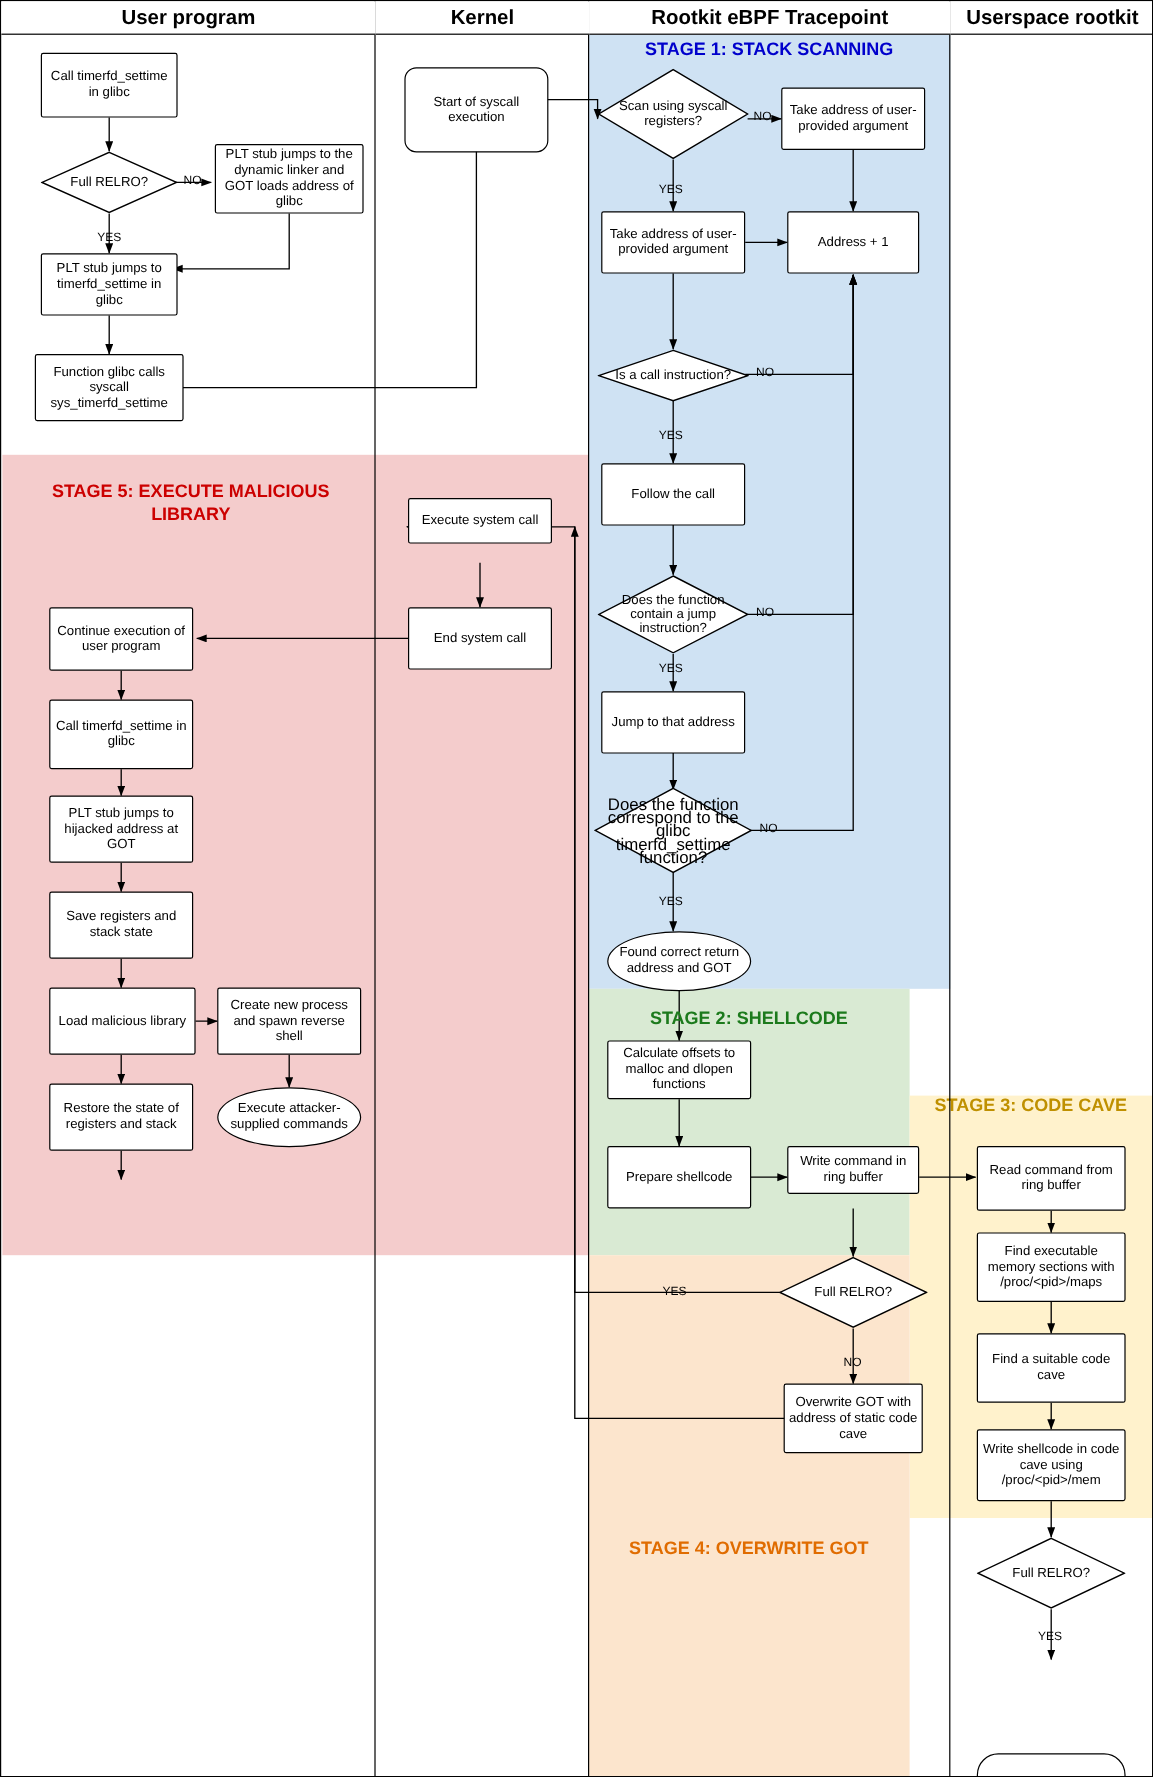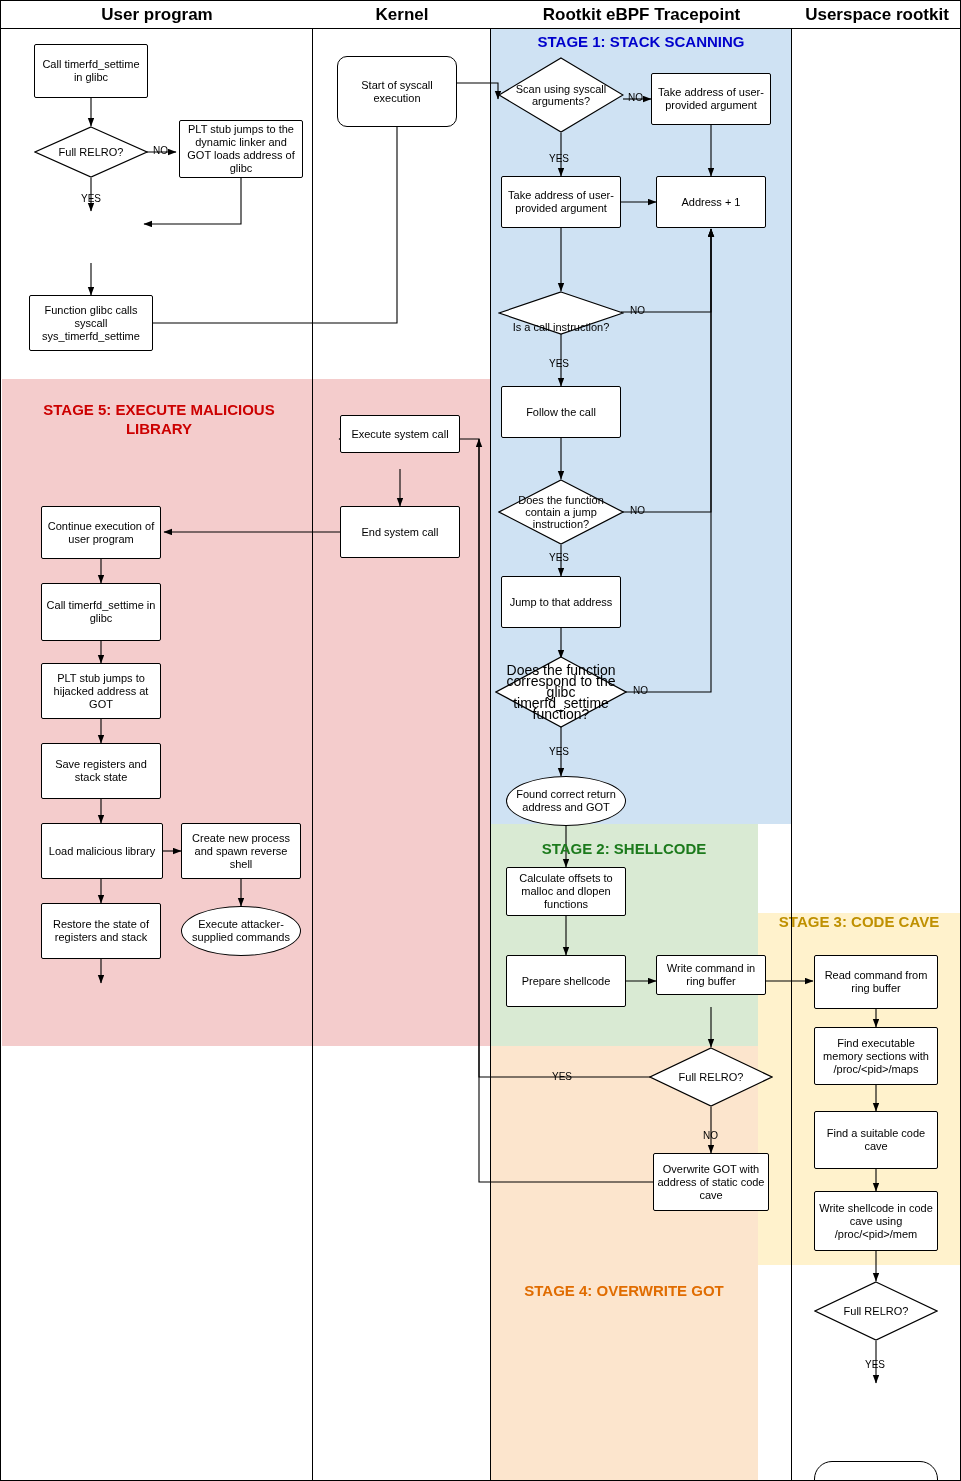--- a/index.html
+++ b/index.html
@@ -215,41 +215,42 @@
 
   <div class="node diamond" style="left:33px; top:125px; width:114px; height:52px;">
     <svg class="diamond-shape" viewBox="0 0 114 52" preserveAspectRatio="none">
         <polygon points="57,1 113,26 57,51 1,26" fill="#fff" stroke="#000" stroke-width="1.2"></polygon>
       </svg>
     <span class="diamond-text">Full RELRO?</span>
   </div>
 
   <div class="node rect" style="left:178px; top:119px; width:124px; height:58px;">PLT stub jumps to the dynamic linker and GOT loads address of glibc</div>
 
+  <div class="node rect" style="left:33px; top:210px; width:114px; height:52px;">PLT stub jumps to timerfd_settime in glibc</div>
 
   <div class="node rect" style="left:28px; top:294px; width:124px; height:56px;">Function glibc calls syscall sys_timerfd_settime</div>
 
   <div class="node rect" style="left:336px; top:55px; width:120px; height:71px;border-radius:10px;">Start of syscall execution</div>
   <div class="node rect" style="left:339px; top:414px; width:120px; height:38px;">Execute system call</div>
   <div class="node rect" style="left:339px; top:505px; width:120px; height:52px;">End system call</div>
 
   <div class="node diamond" style="left:497px; top:56px; width:126px; height:76px;">
     <svg class="diamond-shape" viewBox="0 0 126 76" preserveAspectRatio="none">
         <polygon points="63,1 125,38 63,75 1,38" fill="#fff" stroke="#000" stroke-width="1.2"></polygon>
       </svg>
-    <span class="diamond-text">Scan using syscall arguments?</span>
+    <span class="diamond-text">Scan using syscall registers?</span>
   </div>
 
   <div class="node rect" style="left:650px; top:72px; width:120px; height:52px;">Take address of user-provided argument</div>
 
   <div class="node rect" style="left:500px; top:175px; width:120px; height:52px;">Take address of user-provided argument</div>
 
   <div class="node rect" style="left:655px; top:175px; width:110px; height:52px;">Address + 1</div>
 
-  <div class="node diamond" style="left:497px; top:290px; width:126px; height:44px;align-items:flex-end;">
+  <div class="node diamond" style="left:497px; top:290px; width:126px; height:44px;">
     <svg class="diamond-shape" viewBox="0 0 126 44" preserveAspectRatio="none">
         <polygon points="63,1 125,22 63,43 1,22" fill="#fff" stroke="#000" stroke-width="1.2"></polygon>
       </svg>
     <span class="diamond-text">Is a call instruction?</span>
   </div>
 
   <div class="node rect" style="left:500px; top:385px; width:120px; height:52px;">Follow the call</div>
 
   <div class="node diamond" style="left:497px; top:478px; width:126px; height:66px;">
     <svg class="diamond-shape" viewBox="0 0 126 66" preserveAspectRatio="none">

